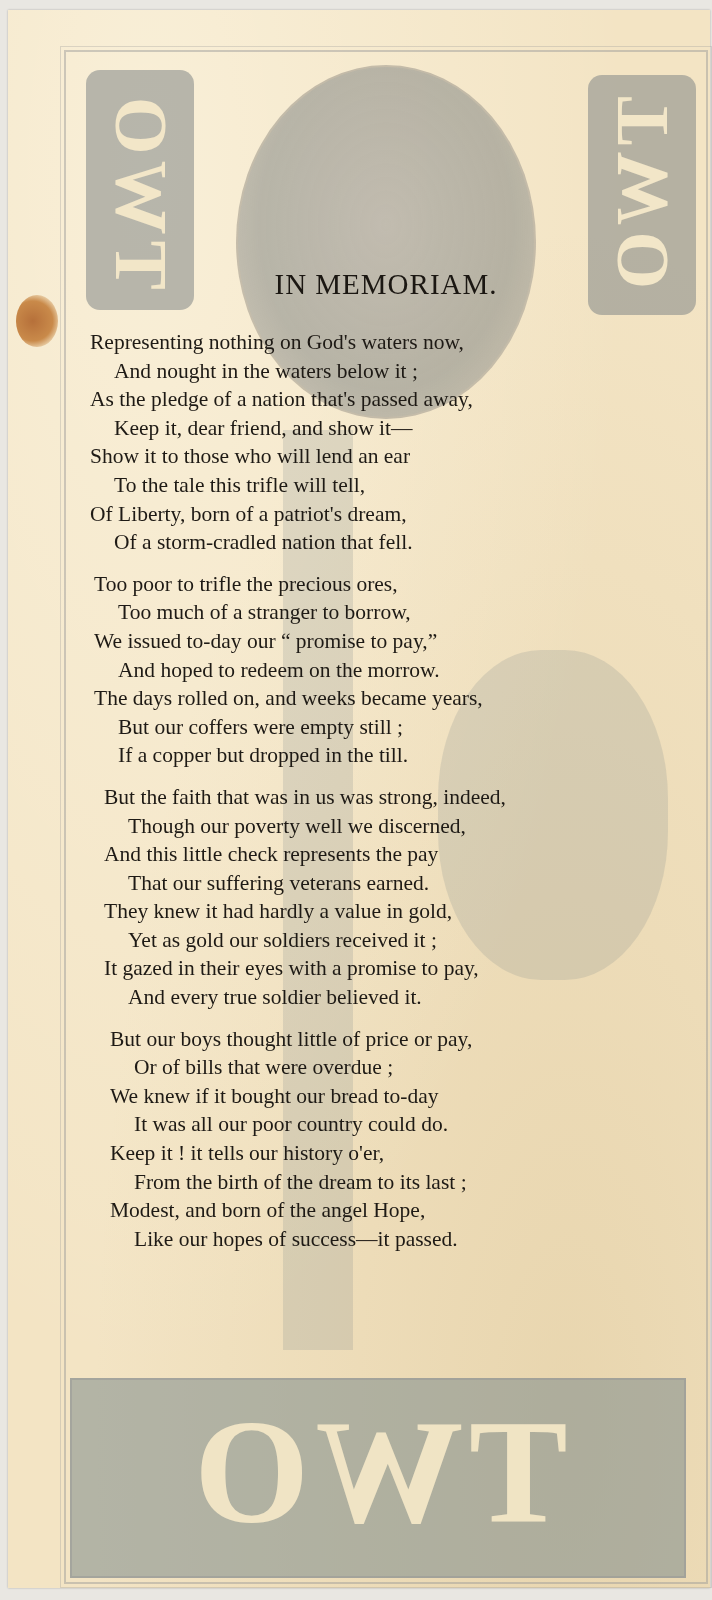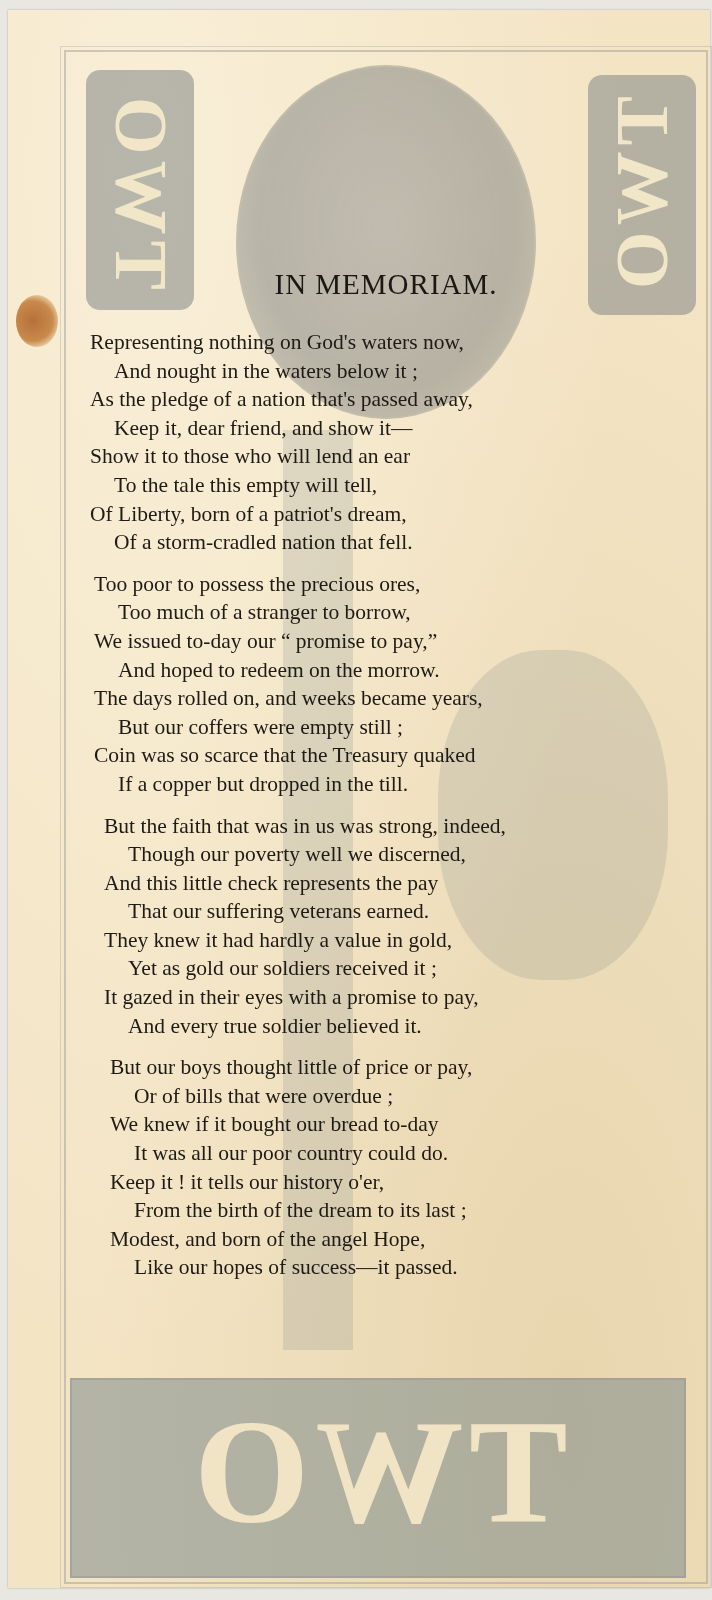--- a/index.html
+++ b/index.html
@@ -110,32 +110,31 @@
 
 <div class="title">IN MEMORIAM.</div>
 
 <div class="poem">
   <div class="stanza s1">
     <div class="line">Representing nothing on God's waters now,</div>
     <div class="line indent">And nought in the waters below it ;</div>
     <div class="line">As the pledge of a nation that's passed away,</div>
     <div class="line indent">Keep it, dear friend, and show it—</div>
     <div class="line">Show it to those who will lend an ear</div>
-    <div class="line indent">To the tale this empty will tell,</div>
+    <div class="line indent">To the tale this trifle will tell,</div>
     <div class="line">Of Liberty, born of a patriot's dream,</div>
     <div class="line indent">Of a storm-cradled nation that fell.</div>
   </div>
   <div class="stanza s2">
-    <div class="line">Too poor to possess the precious ores,</div>
+    <div class="line">Too poor to trifle the precious ores,</div>
     <div class="line indent">Too much of a stranger to borrow,</div>
     <div class="line">We issued to-day our “ promise to pay,”</div>
     <div class="line indent">And hoped to redeem on the morrow.</div>
     <div class="line">The days rolled on, and weeks became years,</div>
     <div class="line indent">But our coffers were empty still ;</div>
-    <div class="line">Coin was so scarce that the Treasury quaked</div>
     <div class="line indent">If a copper but dropped in the till.</div>
   </div>
   <div class="stanza s3">
     <div class="line">But the faith that was in us was strong, indeed,</div>
     <div class="line indent">Though our poverty well we discerned,</div>
     <div class="line">And this little check represents the pay</div>
     <div class="line indent">That our suffering veterans earned.</div>
     <div class="line">They knew it had hardly a value in gold,</div>
     <div class="line indent">Yet as gold our soldiers received it ;</div>
     <div class="line">It gazed in their eyes with a promise to pay,</div>

